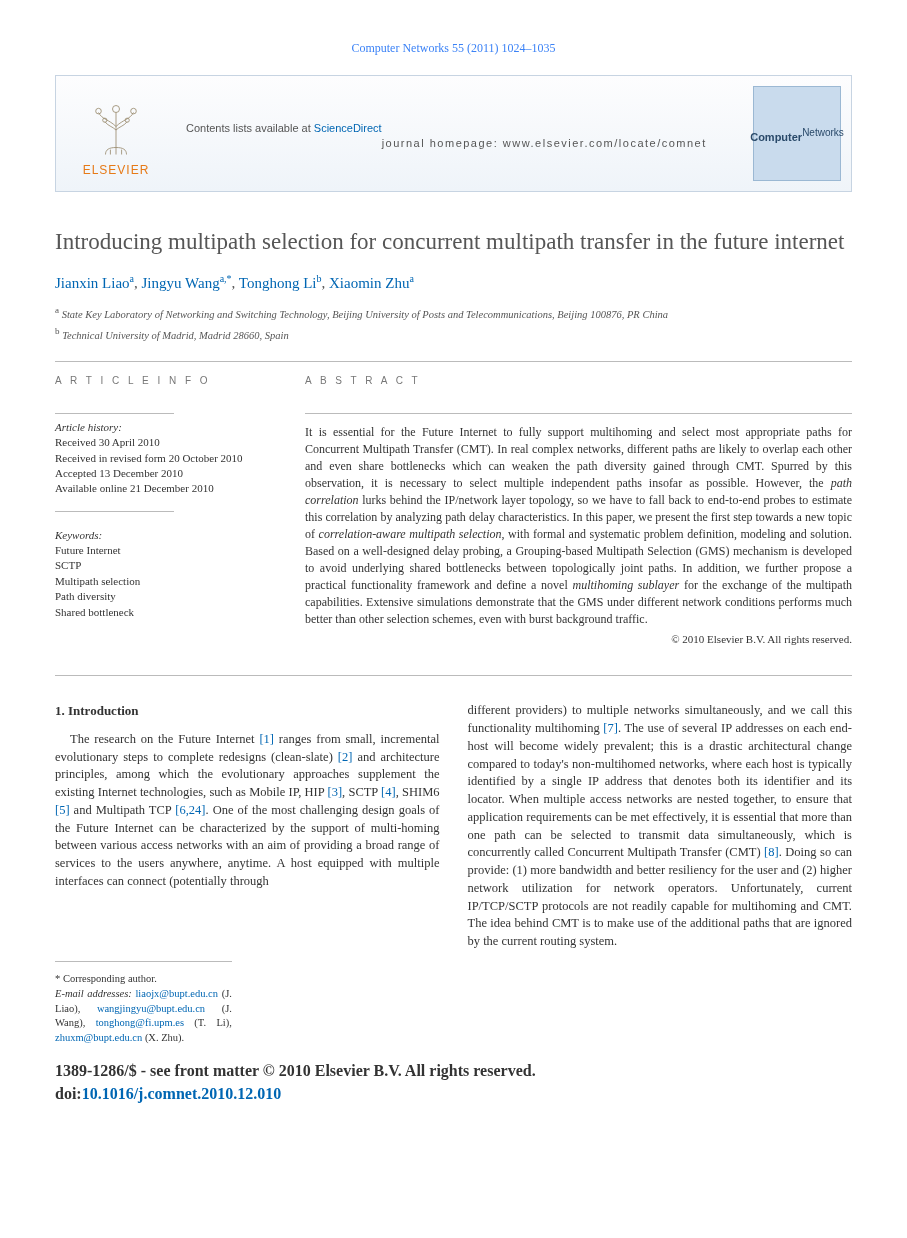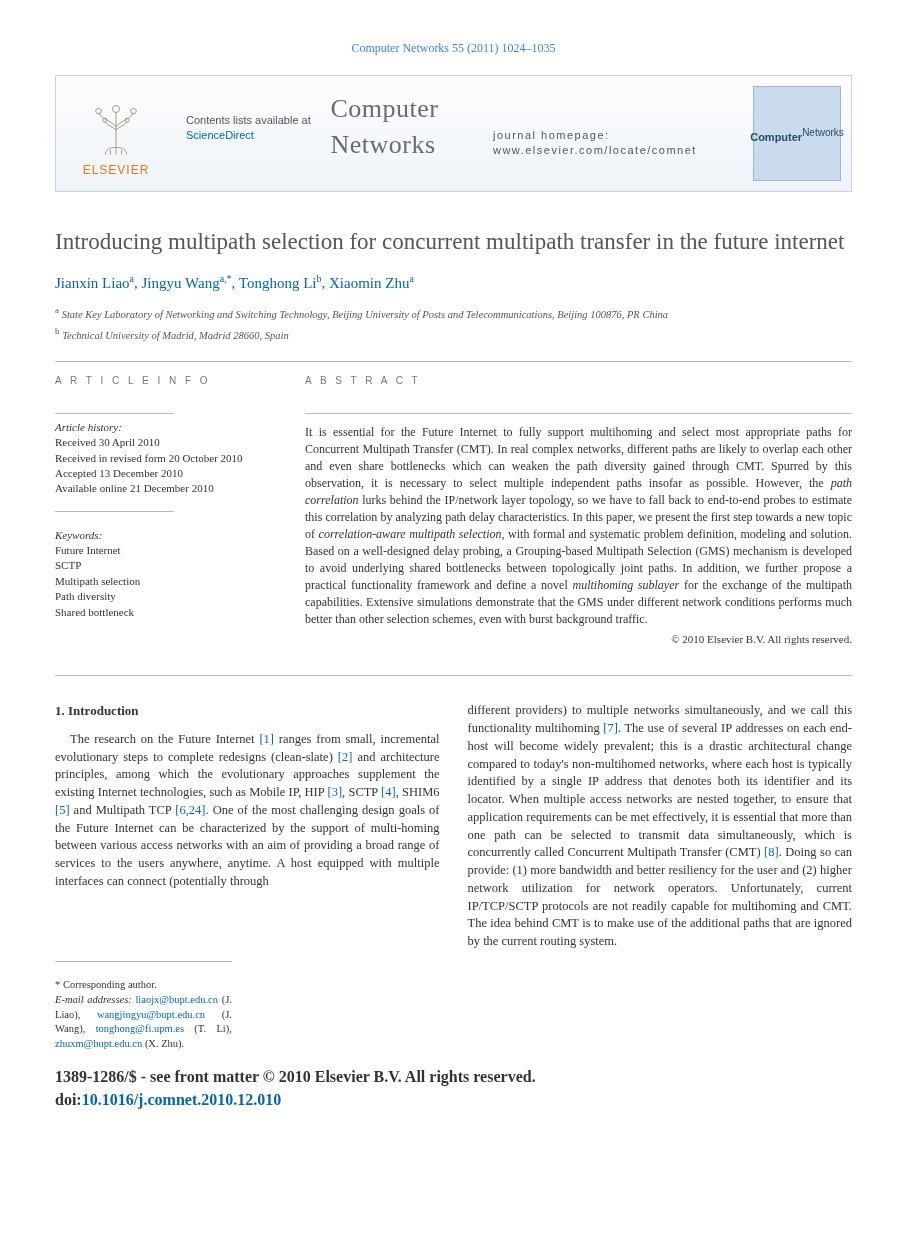--- a/index.html
+++ b/index.html
@@ -35,21 +35,21 @@
   .kw-head { font-size:11px; font-style:italic; color:#333; margin-top:16px; }
   .kw { font-size:11px; color:#333; }
   .abstract-text { font-size:12px; color:#333; text-align:justify; line-height:1.42; }
   .abstract-text em { font-style:italic; }
   .copyright { text-align:right; font-size:11px; color:#333; margin-top:4px; }
   .thin-rule { border:0; border-top:1px solid #bbb; margin:0 0 26px; }
   .content-cols { column-count:2; column-gap:28px; text-align:justify; font-size:12.5px; line-height:1.42; }
   .sec-title { font-size:13px; font-weight:bold; margin-bottom:10px; color:#333; }
   .para { text-indent:1.2em; margin-bottom:0; }
   .para a { color:#0066b3; text-decoration:none; }
-  .footnotes { margin-top:70px; font-size:10.5px; border-top:1px solid #bbb; padding-top:16px; width:46%; }
+  .footnotes { margin-top:70px; font-size:10.5px; border-top:1px solid #bbb; padding-top:10px; width:46%; }
   .footnotes a { color:#0066b3; text-decoration:none; }
   .doi-block { font-size:16px; margin-top:14px; color:#333;font-weight:bold; }
   .doi-block a { color:#0066b3; text-decoration:none; }
   .col-inner-rule { border:0; border-top:1px solid #bbb; margin:6px 0; width:55%; }
 </style>
 </head>
 <body>
 
 <div class="journal-line">Computer Networks 55 (2011) 1024–1035</div>
 
@@ -74,21 +74,20 @@
             <path d="M58 95 L58 88"></path>
       </g>
         </svg>
     </div>
     <div class="elsevier-name">ELSEVIER</div>
   </div>
   <div class="header-center">
     <div class="contents-line">
       <span>Contents lists available at </span><a href="#">ScienceDirect</a>
     </div>
-    <div class="journal-title">Computer Networks</div>
     <div class="homepage-line">
       <span>journal homepage: </span><span>www.elsevier.com/locate/comnet</span>
     </div>
   </div>
   <div class="cover-thumb">
     <div class="label">Computer</div>
     <div class="net">Networks</div>
     <div class="globe"></div>
   </div>
 </div>

